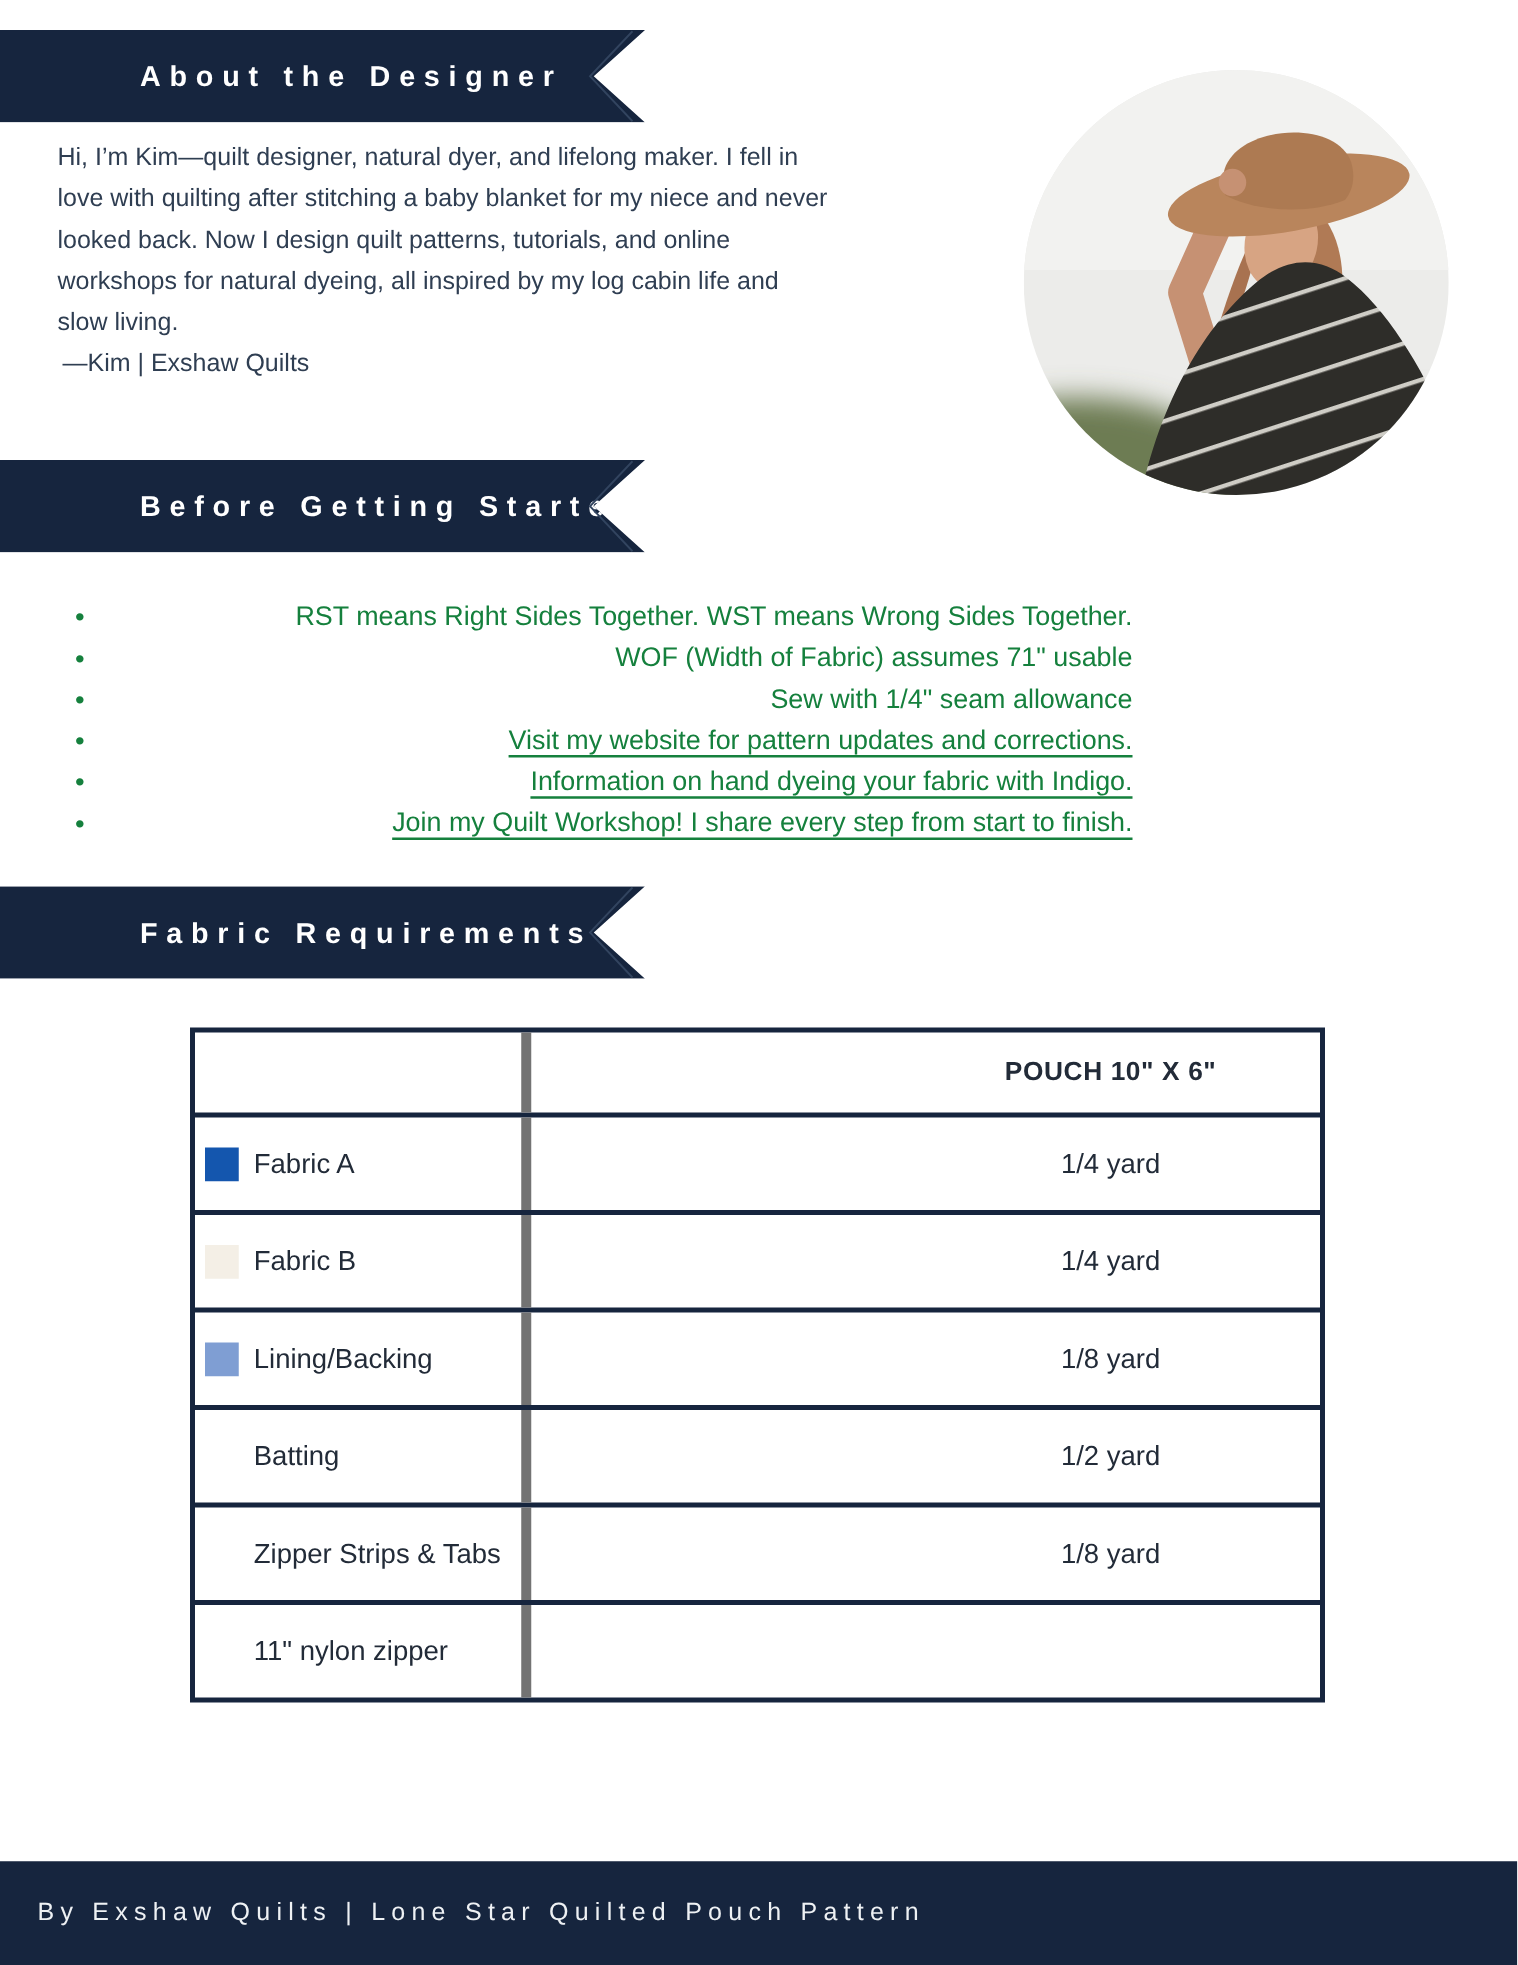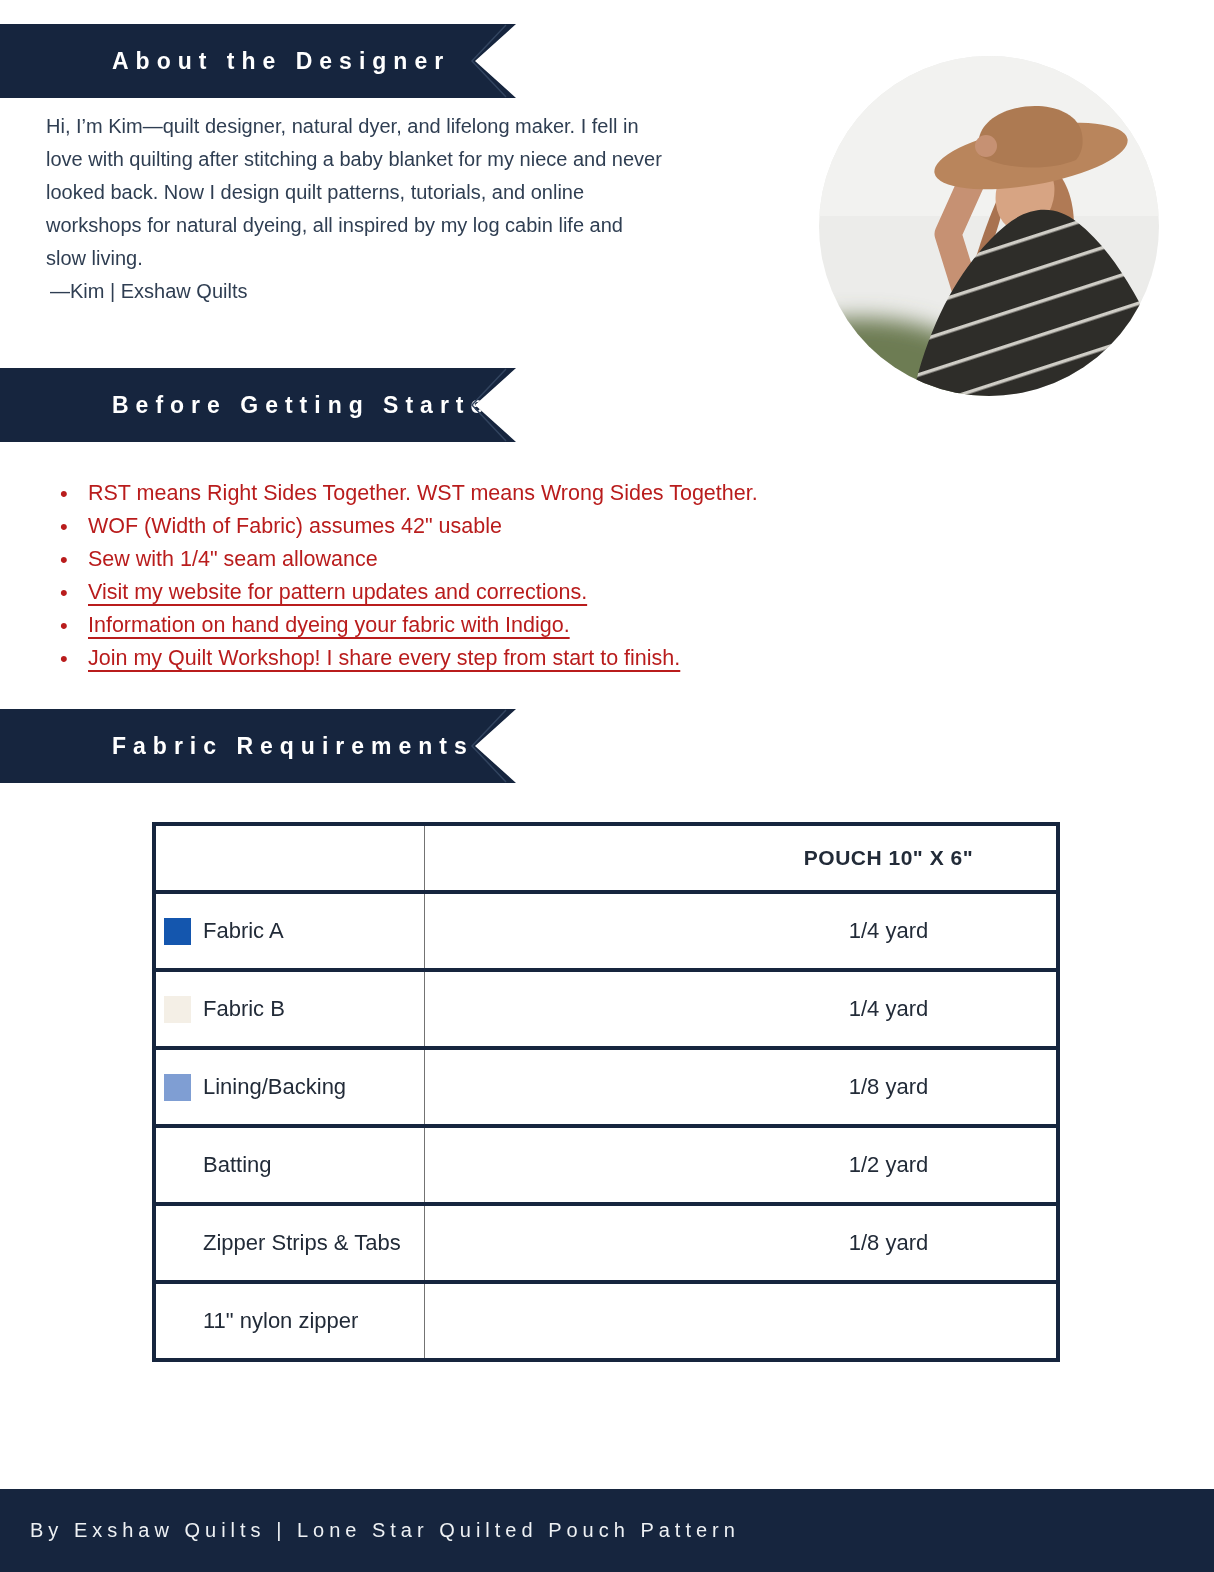--- a/index.html
+++ b/index.html
@@ -16,28 +16,28 @@
     color:#ffffff; font-weight:bold; font-size:23px; letter-spacing:7px;
   }
   .banner .notch-line{position:absolute; right:0; top:0; height:74px; width:60px;}
   .banner-about{top:24px;} .banner-before{top:368px;} .banner-fabric{top:709px;}
   
   .bio{position:absolute; left:46px; top:110px; width:618px; font-size:20px; line-height:33px;}
   .bio .sig{display:block; margin-left:4px;}
   .portrait{position:absolute; left:819px; top:56px; width:340px; height:340px;}
   
   .blist{position:absolute; left:46px; top:477px; width:860px; margin:0; padding:0; list-style:none;}
-  .blist li{position:relative; padding-left:42px; line-height:33px; font-size:21.5px; color:#b91c1c;}
+  .blist li{position:relative; padding-left:42px; line-height:33px; font-size:21.5px; color:#15803d;text-align:right;}
   .blist li::before{content:"\2022"; position:absolute; left:14px; top:0; font-size:22px;}
   .blist .link{text-decoration:underline; text-underline-offset:5px; text-decoration-thickness:1.5px; cursor:pointer;}
   
   .ftable{position:absolute; left:152px; top:822px; width:908px; border:4px solid #16253e; box-sizing:border-box; background:#ffffff; color:#222b38;}
   .trow{display:grid; grid-template-columns:269px 1fr; border-top:4px solid #16253e; height:74px;}
   .trow.header{border-top:none; height:64px;}
-  .cell-label{border-right:1px solid #737373; display:flex; align-items:center; gap:12px; padding-left:8px; box-sizing:border-box; font-size:22px;}
+  .cell-label{border-right:8px solid #737373; display:flex; align-items:center; gap:12px; padding-left:8px; box-sizing:border-box; font-size:22px;}
   .cell-value{display:flex; align-items:center; padding-left:300px; box-sizing:border-box;}
   .cell-value .row-value{display:block; width:327px; text-align:center; font-size:22px;}
   .trow.header .cell-value .row-value{font-weight:bold; font-size:21px; letter-spacing:0.5px;}
   .swatch{width:27px; height:27px; flex-shrink:0;}
   
   .footer{
     position:absolute; left:0; bottom:0; width:100%; height:83px; background:#16253e;
     display:flex; align-items:center; padding-left:30px; box-sizing:border-box;
     color:#eef1f4; font-size:20px; letter-spacing:5px;
   }
@@ -96,21 +96,21 @@
 
   <div class="banner banner-before">
     <span>Before Getting Started</span>
     <svg class="notch-line" viewBox="0 0 60 74">
       <path d="M50 1 L16 37 L50 73" fill="none" stroke="#32445f" stroke-width="1.5"></path>
     </svg>
   </div>
 
   <ul class="blist">
       <li><span class="bullet-text">RST means Right Sides Together. WST means Wrong Sides Together.</span></li>
-      <li><span class="bullet-text">WOF (Width of Fabric) assumes 42" usable</span></li>
+      <li><span class="bullet-text">WOF (Width of Fabric) assumes 71" usable</span></li>
       <li><span class="bullet-text">Sew with 1/4" seam allowance</span></li>
       <li><span class="bullet-text link">Visit my website for pattern updates and corrections.</span></li>
       <li><span class="bullet-text link">Information on hand dyeing your fabric with Indigo.</span></li>
       <li><span class="bullet-text link">Join my Quilt Workshop! I share every step from start to finish.</span></li>
     </ul>
 
   <div class="banner banner-fabric">
     <span>Fabric Requirements</span>
     <svg class="notch-line" viewBox="0 0 60 74">
       <path d="M50 1 L16 37 L50 73" fill="none" stroke="#32445f" stroke-width="1.5"></path>

